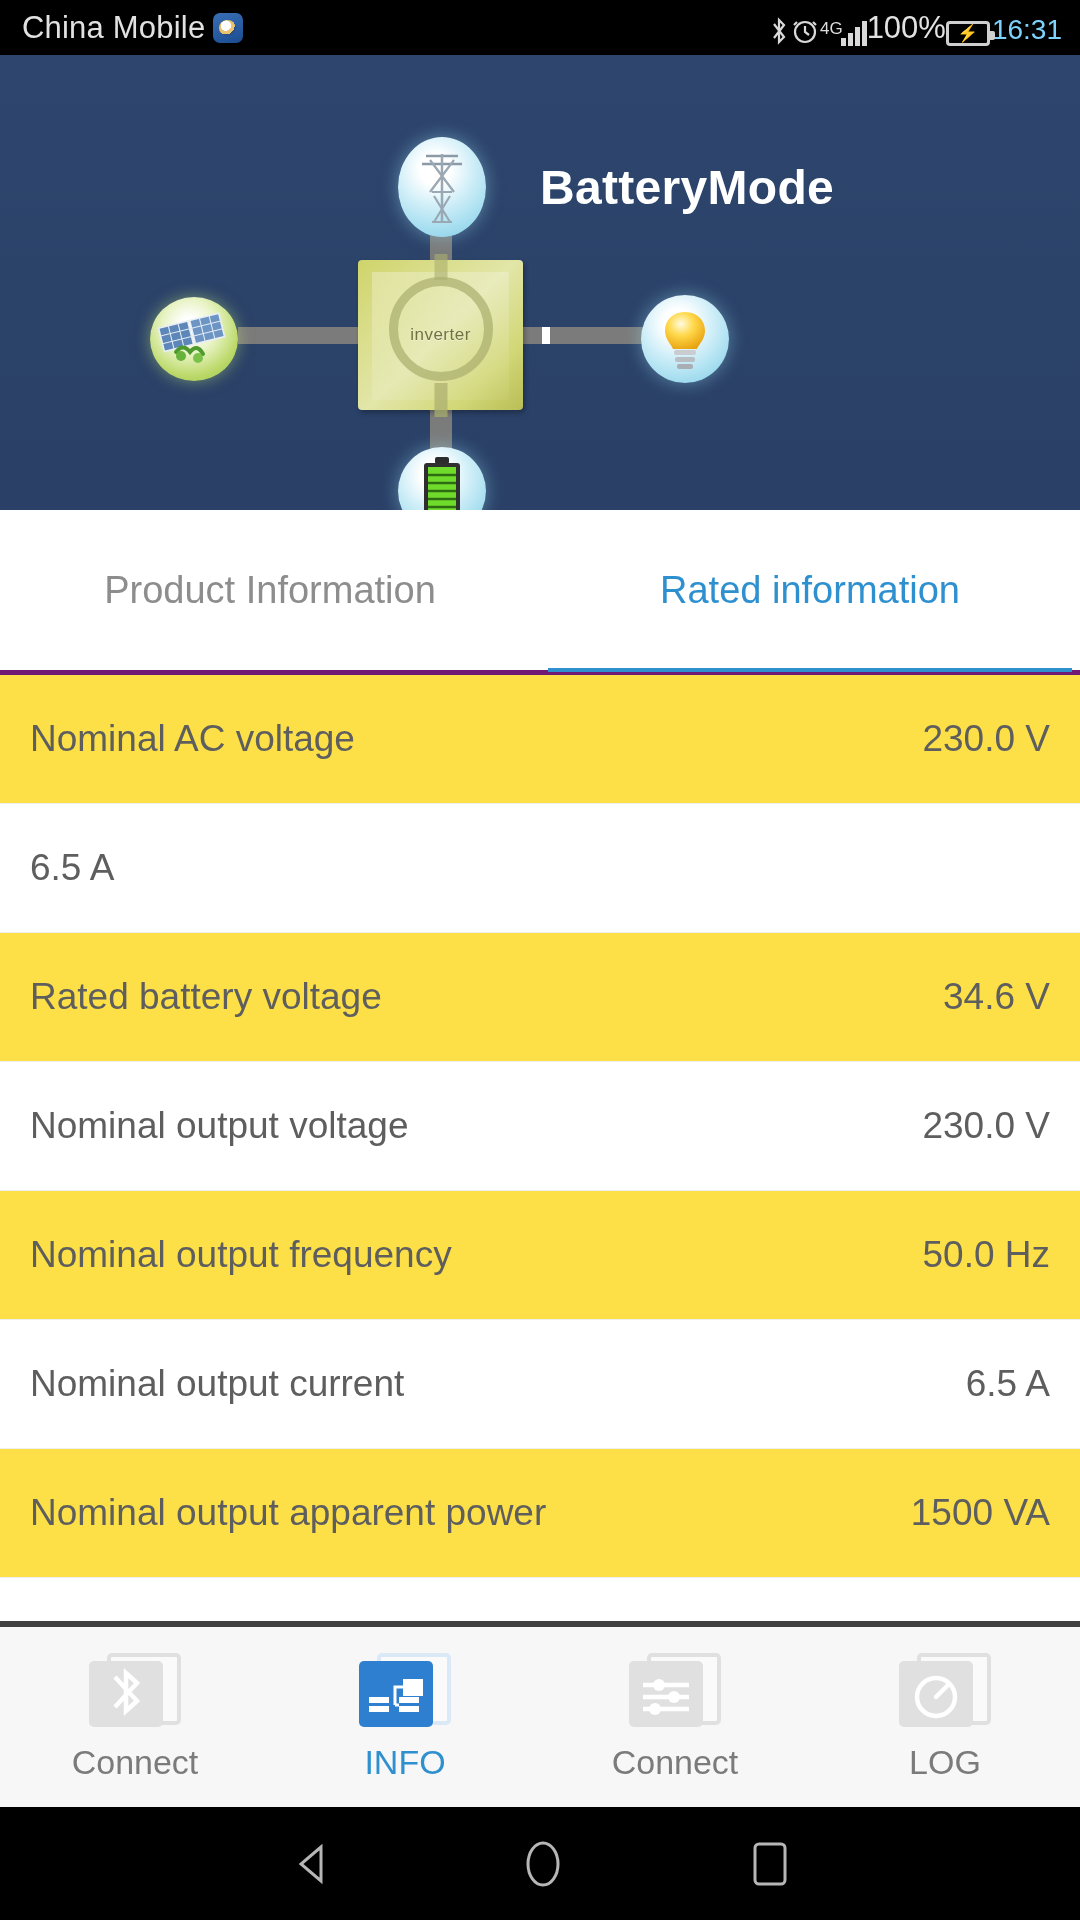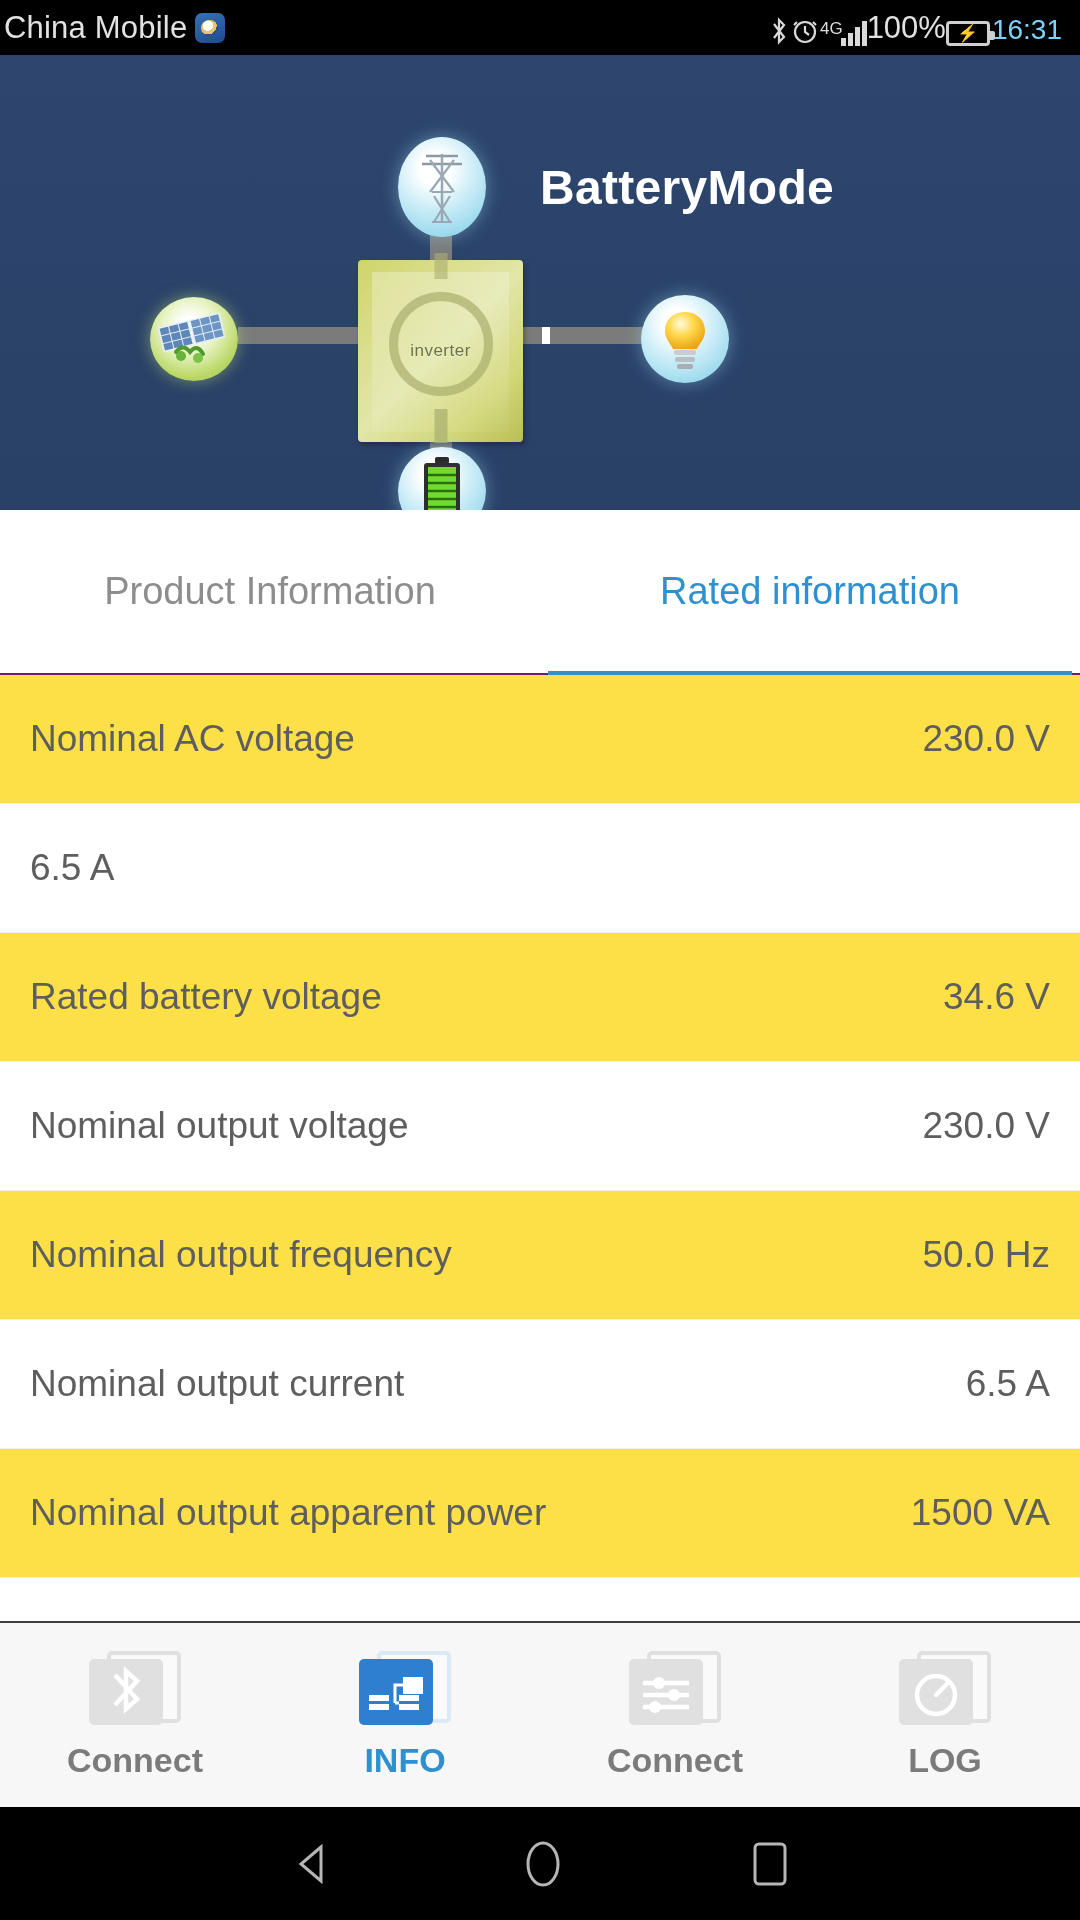--- a/index.html
+++ b/index.html
@@ -7,21 +7,21 @@
   body {
     font-family: "Liberation Sans", sans-serif;
     background:#ffffff;
     overflow:hidden;
   }
 
   
   .statusbar{
     height:55px; background:#000000; color:#dcdcdc;
     display:flex; align-items:center; justify-content:space-between;
-    padding:0 18px 0 4px;
+    padding:0 18px 0 22px;
   }
   .sb-left{ display:flex; align-items:center; gap:8px; }
   .sb-carrier{ font-size:31px; letter-spacing:.2px; color:#e2e2e2; }
   .sb-appicon{
     width:30px;height:30px;border-radius:7px;
     background:linear-gradient(160deg,#3a6fb5,#1b4c91);
     position:relative; overflow:hidden; display:inline-block;
   }
   .sb-appicon:after{
     content:""; position:absolute; left:6px; top:7px;
@@ -81,21 +81,21 @@
   
   .wire{ position:absolute; background:#7b7b7b; }
   #wire-left{ left:238px; top:272px; width:125px; height:17px; }
   #wire-right{ left:520px; top:272px; width:125px; height:17px;
                background:linear-gradient(90deg,#7b7b7b 0 18%,#ffffff 18% 24%,#7b7b7b 24% 100%); }
   #wire-top{ left:430px; top:178px; width:22px; height:36px; }
   #wire-bottom{ left:430px; top:348px; width:22px; height:48px; }
 
   
   .inverter{
-    position:absolute; left:358px; top:205px; width:165px; height:182px;
+    position:absolute; left:358px; top:205px; width:165px; height:150px;
     background:linear-gradient(135deg,#cfd46a 0%,#d8dc86 22%,#e2e6a8 50%,#d2d778 78%, #b9be55 100%);
     border-radius:4px;
     box-shadow:2px 3px 5px rgba(0,0,0,.28);
   }
   .inverter:before{
     content:""; position:absolute; left:14px; top:12px; right:14px; bottom:10px;
     background:linear-gradient(160deg,rgba(255,255,255,.30),rgba(255,255,255,.04));
   }
   .inv-ring{
     position:absolute; left:50%; top:46%; transform:translate(-50%,-50%);
@@ -112,21 +112,21 @@
   }
   .inv-label{
     position:absolute; left:0; right:0; top:50%; transform:translateY(-50%);
     text-align:center; font-size:17px; color:#6f7341; letter-spacing:.5px;
     text-shadow:0 1px 0 rgba(255,255,255,.5);
   }
 
   
   .tabs{
     display:flex; height:165px; background:#ffffff;
-    border-bottom:2px solid #701a75;
+    border-bottom:5px solid #701a75;
   }
   .tab{
     flex:1; display:flex; align-items:center; justify-content:center;
     font-size:38px; color:#8d8d8d; position:relative;
   }
   .tab.active{ color:#2f90d0; }
   .tab.active:after{
     content:""; position:absolute; left:8px; right:8px; bottom:-2px;
     height:4px; background:#2f90d0;
   }
@@ -137,23 +137,22 @@
     height:129px; display:flex; align-items:center; justify-content:space-between;
     padding:0 30px; border-bottom:1px solid #efefef;
   }
   .row.alt{ background:#fde047; }
   .row .k{ font-size:37px; color:#5e5e5e; }
   .row .v{ font-size:37px; color:#5e5e5e; }
 
   
   .bottomnav{
     position:absolute; left:0; bottom:113px; width:1080px; height:186px;
-    background:#f7f7f7; border-top:2px solid #404040;
+    background:#f7f7f7; border-top:6px solid #404040;
     display:flex;
-    font-weight:bold;
   }
   .nav-item{
     flex:1; display:flex; flex-direction:column; align-items:center; justify-content:center; gap:10px;
   }
   .nav-label{ font-size:34px; color:#7b7b7b; }
   .nav-item.active .nav-label{ color:#2f90d0; }
   .nav-icon{ width:92px; height:80px; position:relative; }
   .folder-back{
     position:absolute; right:0; top:0; width:74px; height:72px;
     border:4px solid #e0e0e0; border-radius:5px; background:#fafafa;

